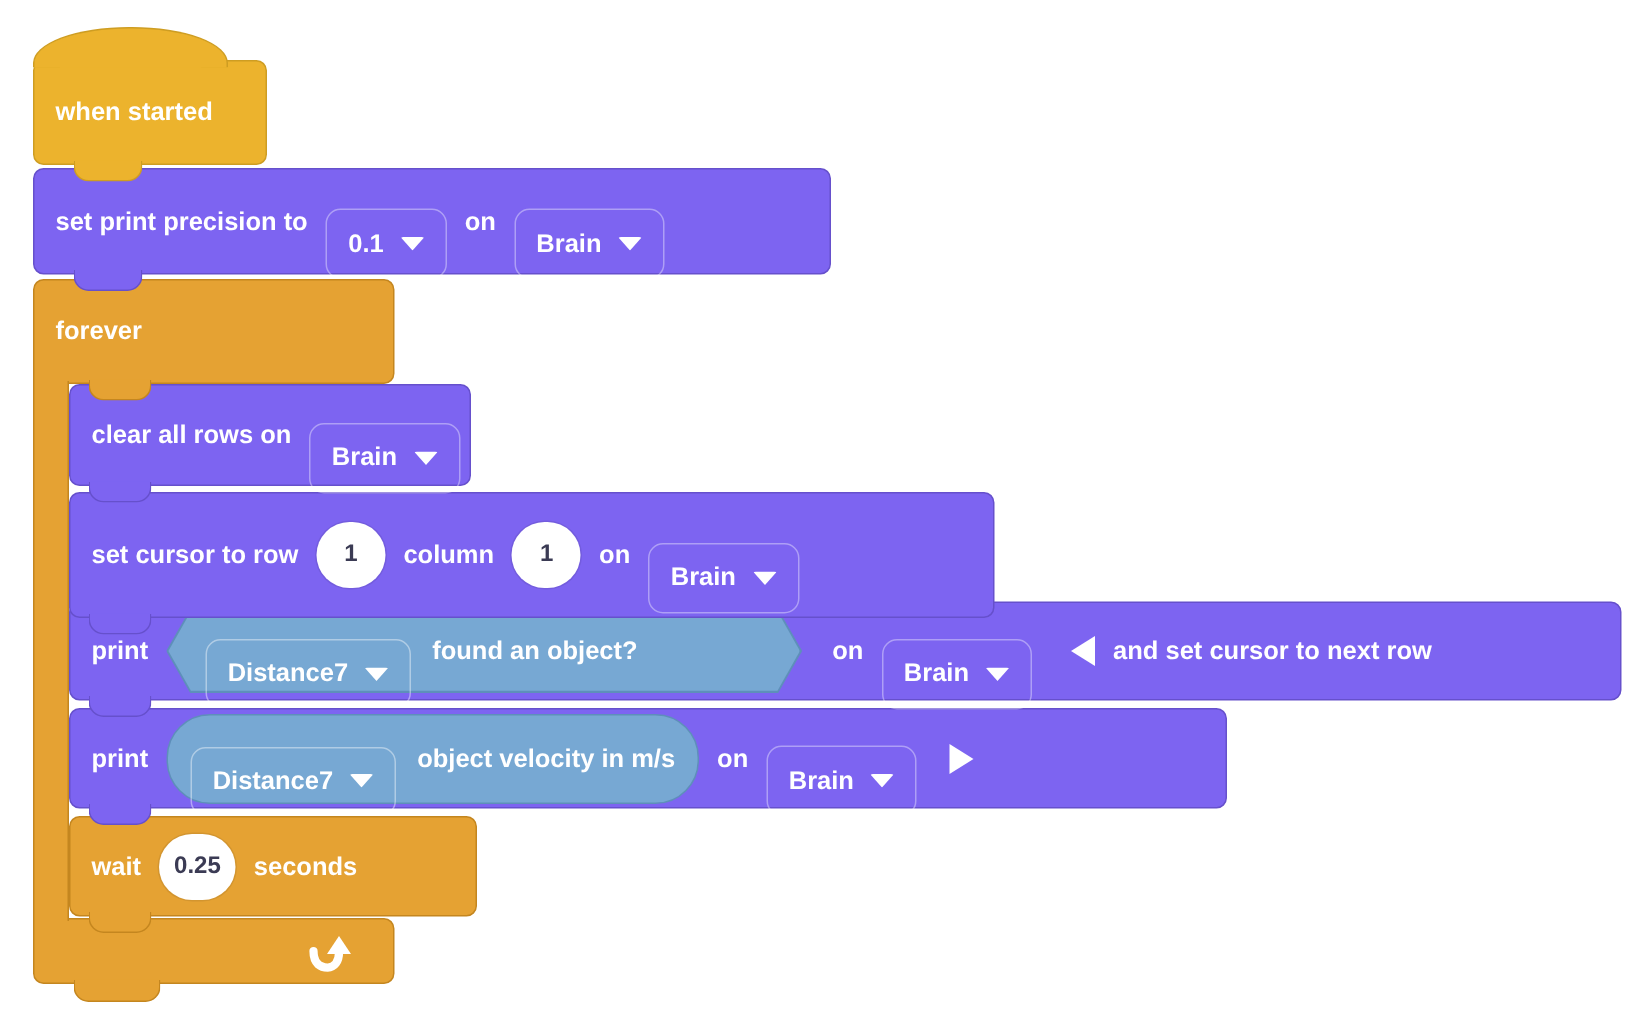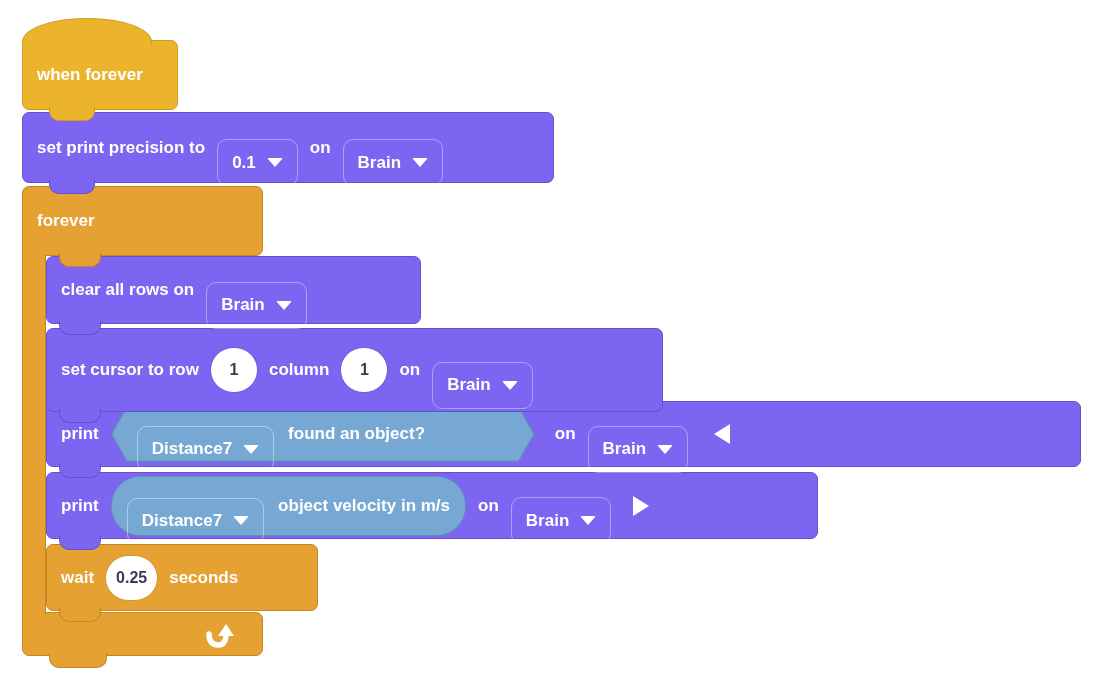--- a/index.html
+++ b/index.html
@@ -28,21 +28,21 @@
     content:"";position:absolute;left:-1px;top:-23px;width:128px;height:26px;
     background:var(--gold);border:1px solid var(--gold_b);border-bottom:none;
     border-radius:64px 64px 0 0 / 24px 24px 0 0;
   }
   #b2{left:22px;top:112px;width:532px;height:71px;z-index:59;}
   #fhead{left:22px;top:186px;width:241px;height:70px;z-index:58;border-radius:7px 7px 7px 0;}
   #farm{position:absolute;left:22px;top:254px;width:24px;height:360px;z-index:62;
     background:var(--orange);border-left:1px solid var(--orange_b);border-right:1px solid var(--orange_b);box-sizing:border-box;}
   #ffoot{left:22px;top:612px;width:241px;height:44px;z-index:52;border-radius:0 7px 7px 7px;
     justify-content:flex-end;padding-right:24px;}
-  #clear{left:46px;top:256px;width:375px;height:68px;z-index:57;}
+  #clear{left:46px;top:256px;width:268px;height:68px;z-index:57;}
   #cursor{left:46px;top:328px;width:617px;height:84px;z-index:56;}
   #pbool{left:46px;top:401px;width:1035px;height:66px;z-index:55;}
   #prep{left:46px;top:472px;width:772px;height:67px;z-index:54;}
   #wait{left:46px;top:544px;width:272px;height:67px;z-index:53;}
 
   
   .dropdown{
     display:flex;align-items:center;gap:11px;height:45px;padding:0 14px;
     border:1.5px solid rgba(255,255,255,0.38);border-radius:10px;cursor:pointer;
     font-weight:700;font-size:17px;color:#fff;flex:0 0 auto;margin-top:30px;
@@ -78,21 +78,21 @@
     border-left:16px solid #fff;margin-left:10px;cursor:pointer;}
 
   .lbl{flex:0 0 auto;}
 </style>
 </head>
 <body>
 
 <div id="canvas">
 
   <div id="hat" class="blk c-gold">
-    <span class="lbl">when forever</span>
+    <span class="lbl">when started</span>
     <span class="bump bump-gold" style="left:26px;width:44px;"></span>
   </div>
 
   <div id="b2" class="blk c-purple">
     <span class="lbl">set print precision to</span>
     <span class="dropdown">
       <span>0.1</span>
       <span class="dd-arrow"></span>
     </span>
     <span class="lbl">on</span>
@@ -150,20 +150,21 @@
         </span>
         <span class="lbl">found an object?</span>
       </span>
     </span>
     <span class="lbl">on</span>
     <span class="dropdown">
       <span>Brain</span>
       <span class="dd-arrow"></span>
     </span>
     <span class="tri-left"></span>
+    <span class="lbl">and set cursor to next row</span>
     <span class="bump bump-purple" style="left:12px;"></span>
   </div>
 
   <div id="prep" class="blk c-purple">
     <span class="lbl">print</span>
     <span class="pill">
       <span class="dropdown">
         <span>Distance7</span>
         <span class="dd-arrow"></span>
       </span>

